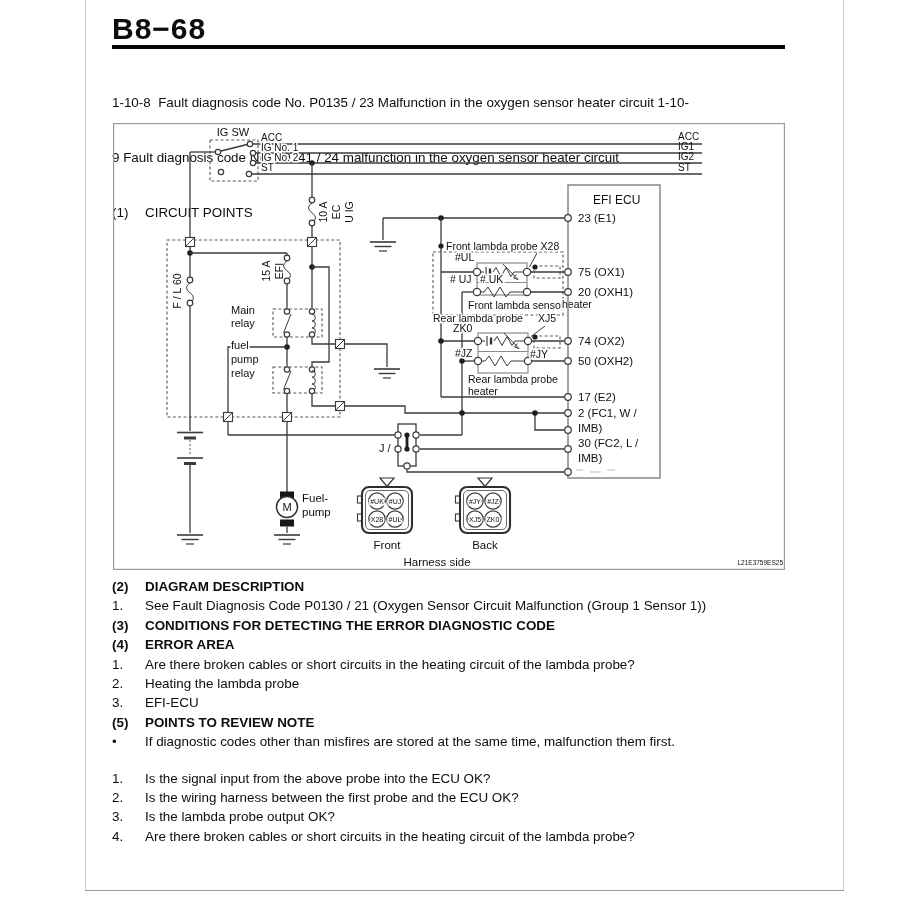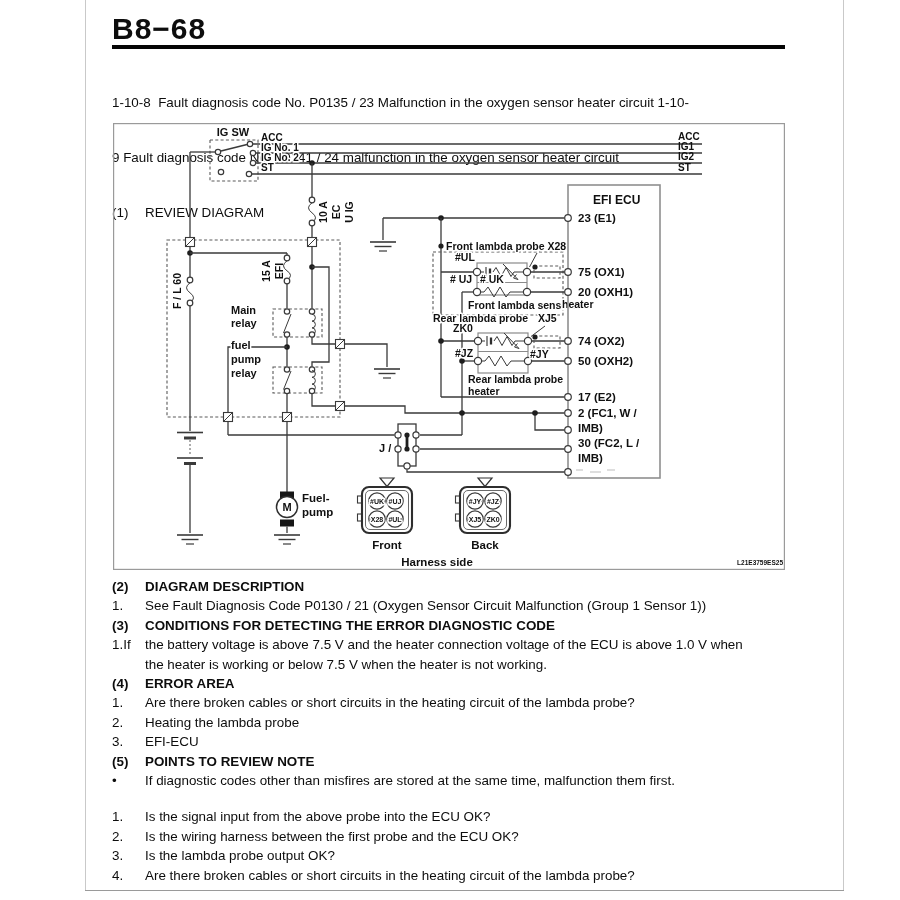--- a/index.html
+++ b/index.html
@@ -13,21 +13,21 @@
   .head{position:absolute;left:112px;top:57px;width:678px;font-size:13.4px;font-weight:normal;
         line-height:18.4px;white-space:pre-wrap;}
   .hrow{display:flex;}
   .hrow .m{width:33px;flex:none;}
   .body{position:absolute;left:112px;top:577px;width:682px;font-size:13.4px;line-height:19.4px;}
   .row{display:flex;}
   .row .m{width:33px;flex:none;white-space:pre;}
   .row .t{flex:1;white-space:pre-wrap;}
   .row.b{font-weight:bold;}
   .gap{margin-top:17px;}
-  .diagram{position:absolute;left:113px;top:123px;width:672px;height:513px;font-weight:bold;}
+  .diagram{position:absolute;left:113px;top:123px;width:672px;height:513px;}
   svg text{font-family:"Liberation Sans",sans-serif;fill:#101010;}
   .t10{font-size:10px}.t105{font-size:10.5px}.t11{font-size:11px}.t115{font-size:11.5px}
   .t12{font-size:12px}.t65{font-size:6.5px}.t7{font-size:7px}
   .mid{text-anchor:middle}.end{text-anchor:end}
   .ws{paint-order:stroke;stroke:#ffffff;stroke-width:3px;stroke-linejoin:round;}
   .w{fill:none;stroke:#3a3a3a;stroke-width:1.3px;}
   .w1{fill:none;stroke:#3a3a3a;stroke-width:1px;}
   .dash{fill:none;stroke:#5a5a5a;stroke-width:1.1px;stroke-dasharray:3 2.3;}
   .oc{fill:#fff;stroke:#3a3a3a;stroke-width:1.2px;}
   .sq{fill:#fff;stroke:#3a3a3a;stroke-width:1.1px;}
@@ -46,21 +46,21 @@
   <div class="edge-b"></div>
 
   <div class="pgnum">B8−68</div>
   <div class="rule"></div>
 
   <div class="head">
     <div>1-10-8  Fault diagnosis code No. P0135 / 23 Malfunction in the oxygen sensor heater circuit 1-10-</div>
     <div>9 Fault diagnosis code No. P0141 / 24 malfunction in the oxygen sensor heater circuit</div>
     <div class="hrow">
       <span class="m">(1)</span>
-      <span>REVIEW DIAGRAM</span>
+      <span>CIRCUIT POINTS</span>
     </div>
   </div>
 
   <div class="diagram">
   <svg width="672" height="447" viewBox="113 123 672 447">
     <defs>
       <g id="gnd">
         <line x1="-13" y1="0" x2="13" y2="0" stroke="#3a3a3a" stroke-width="1.6"></line>
         <line x1="-8.5" y1="4.5" x2="8.5" y2="4.5" stroke="#3a3a3a" stroke-width="1.4"></line>
         <line x1="-4" y1="9" x2="4" y2="9" stroke="#3a3a3a" stroke-width="1.2"></line>
@@ -399,28 +399,20 @@
         <span class="t">DIAGRAM DESCRIPTION</span>
       </div>
     <div class="row">
         <span class="m">1.</span>
         <span class="t">See Fault Diagnosis Code P0130 / 21 (Oxygen Sensor Circuit Malfunction (Group 1 Sensor 1))</span>
       </div>
     <div class="row b">
         <span class="m">(3)</span>
         <span class="t">CONDITIONS FOR DETECTING THE ERROR DIAGNOSTIC CODE</span>
       </div>
-    <div class="row">
-        <span class="m">1.If</span>
-        <span class="t">the battery voltage is above 7.5 V and the heater connection voltage of the ECU is above 1.0 V when</span>
-      </div>
-    <div class="row">
-        <span class="m"></span>
-        <span class="t">the heater is working or below 7.5 V when the heater is not working.</span>
-      </div>
     <div class="row b">
         <span class="m">(4)</span>
         <span class="t">ERROR AREA</span>
       </div>
     <div class="row">
         <span class="m">1.</span>
         <span class="t">Are there broken cables or short circuits in the heating circuit of the lambda probe?</span>
       </div>
     <div class="row">
         <span class="m">2.</span>

